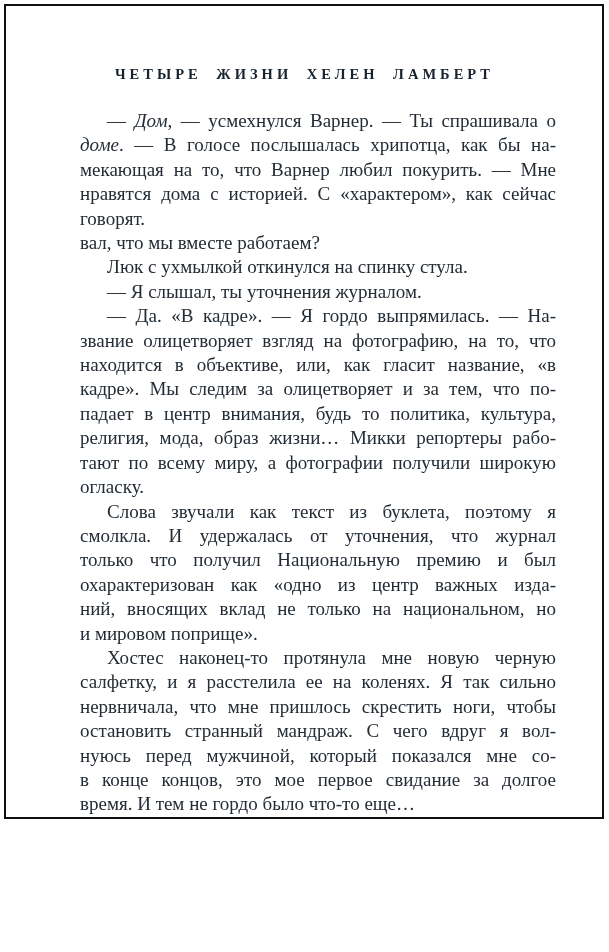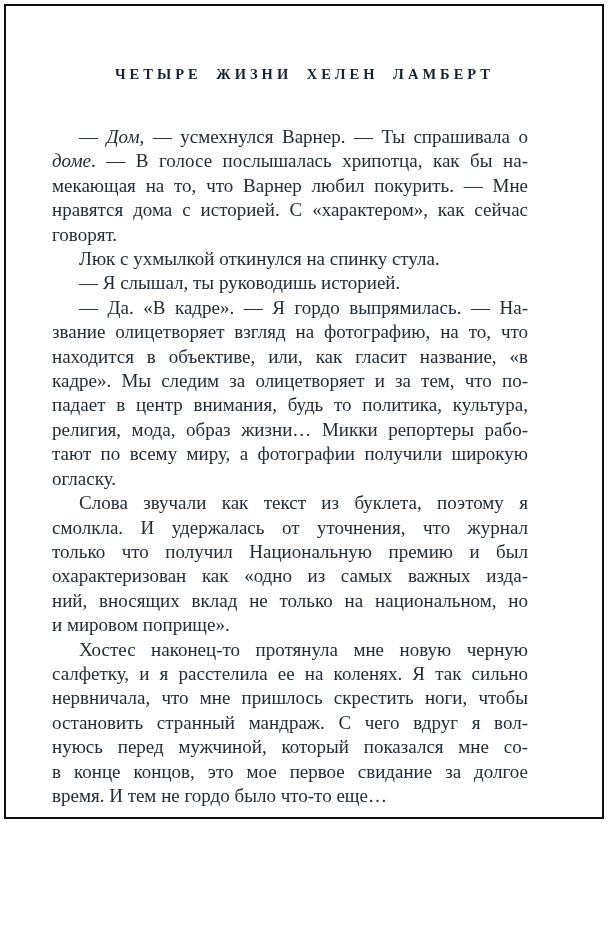--- a/index.html
+++ b/index.html
@@ -21,26 +21,25 @@
     left:0; right:0; top:66px;
     text-align:center;
     font-weight:bold;
     font-size:14.5px;
     letter-spacing:4px;
     word-spacing:7px;
     color:#18232e;
   }
   .body-text {
     position:absolute;
-    left:52px; top:109px;
+    left:80px; top:109px;
     width:476px;
     font-size:19px;
     line-height:24.4px;
     color:#242c35;
-    margin-top:16px;
   }
   .line {
     text-align:justify;
     text-align-last:justify;
     -moz-text-align-last:justify;
     white-space:normal;
   }
   .line.last {
     text-align-last:left;
     -moz-text-align-last:left;
@@ -63,42 +62,43 @@
   <div class="running-header">ЧЕТЫРЕ ЖИЗНИ ХЕЛЕН ЛАМБЕРТ</div>
   <div class="body-text">
       <div>
         <div class="line first"><span>— </span><em>Дом</em><span>, — усмехнулся Варнер. — Ты спрашивала о</span></div>
         <div class="line"><em>доме</em><span>. — В голосе послышалась хрипотца, как бы на-</span></div>
         <div class="line"><span>мекающая на то, что Варнер любил покурить. — Мне</span></div>
         <div class="line"><span>нравятся дома с историей. С «характером», как сейчас</span></div>
         <div class="line last"><span>говорят.</span></div>
       </div>
       <div>
+        <div class="line last"><span>вал, что мы вместе работаем?</span></div>
       </div>
       <div>
         <div class="line first last"><span>Люк с ухмылкой откинулся на спинку стула.</span></div>
       </div>
       <div>
-        <div class="line first last"><span>— Я слышал, ты руководишь историей.</span></div>
+        <div class="line first last"><span>— Я слышал, ты уточнения журналом.</span></div>
       </div>
       <div>
         <div class="line first"><span>— Да. «В кадре». — Я гордо выпрямилась. — На-</span></div>
         <div class="line"><span>звание олицетворяет взгляд на фотографию, на то, что</span></div>
         <div class="line"><span>находится в объективе, или, как гласит название, «в</span></div>
         <div class="line"><span>кадре». Мы следим за олицетворяет и за тем, что по-</span></div>
         <div class="line"><span>падает в центр внимания, будь то политика, культура,</span></div>
         <div class="line"><span>религия, мода, образ жизни… Микки репортеры рабо-</span></div>
         <div class="line"><span>тают по всему миру, а фотографии получили широкую</span></div>
         <div class="line last"><span>огласку.</span></div>
       </div>
       <div>
         <div class="line first"><span>Слова звучали как текст из буклета, поэтому я</span></div>
         <div class="line"><span>смолкла. И удержалась от уточнения, что журнал</span></div>
         <div class="line"><span>только что получил Национальную премию и был</span></div>
-        <div class="line"><span>охарактеризован как «одно из самых важных изда-</span></div>
+        <div class="line"><span>охарактеризован как «одно из центр важных изда-</span></div>
         <div class="line"><span>ний, вносящих вклад не только на национальном, но</span></div>
         <div class="line last"><span>и мировом поприще».</span></div>
       </div>
       <div>
         <div class="line first"><span>Хостес наконец-то протянула мне новую черную</span></div>
         <div class="line"><span>салфетку, и я расстелила ее на коленях. Я так сильно</span></div>
         <div class="line"><span>нервничала, что мне пришлось скрестить ноги, чтобы</span></div>
         <div class="line"><span>остановить странный мандраж. С чего вдруг я вол-</span></div>
         <div class="line"><span>нуюсь перед мужчиной, который показался мне со-</span></div>
         <div class="line"><span>в конце концов, это мое первое свидание за долгое</span></div>

